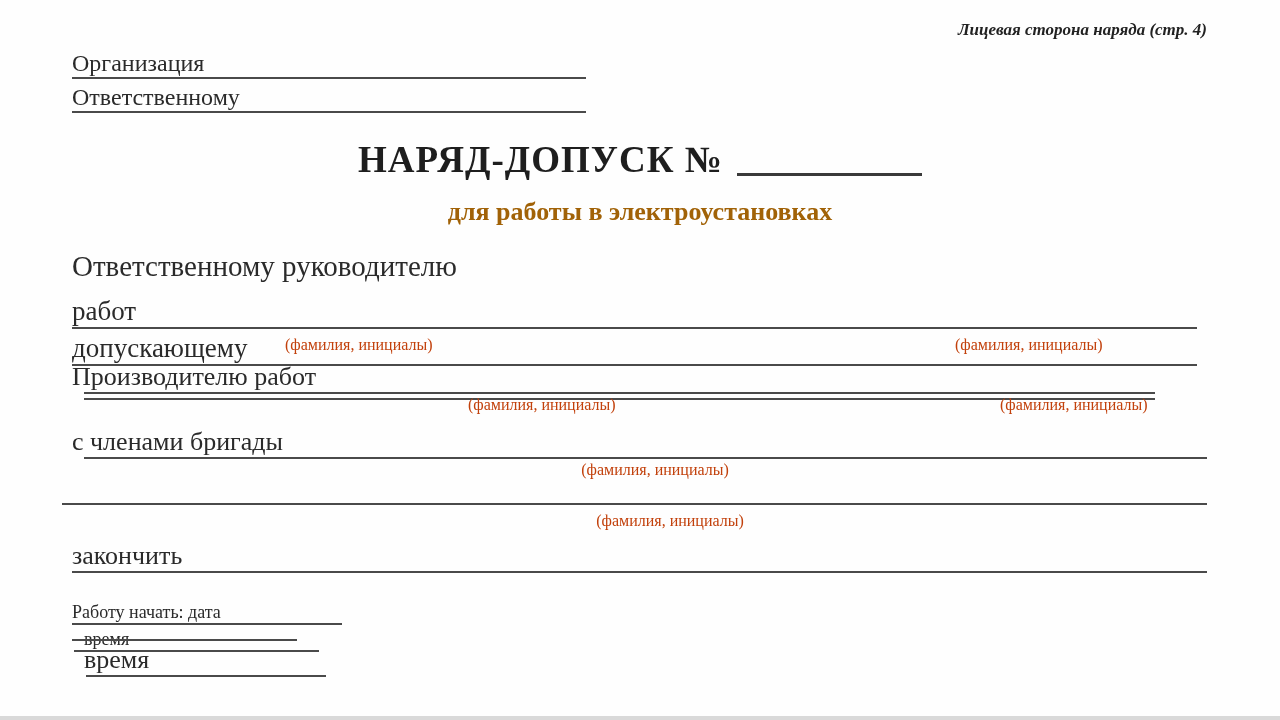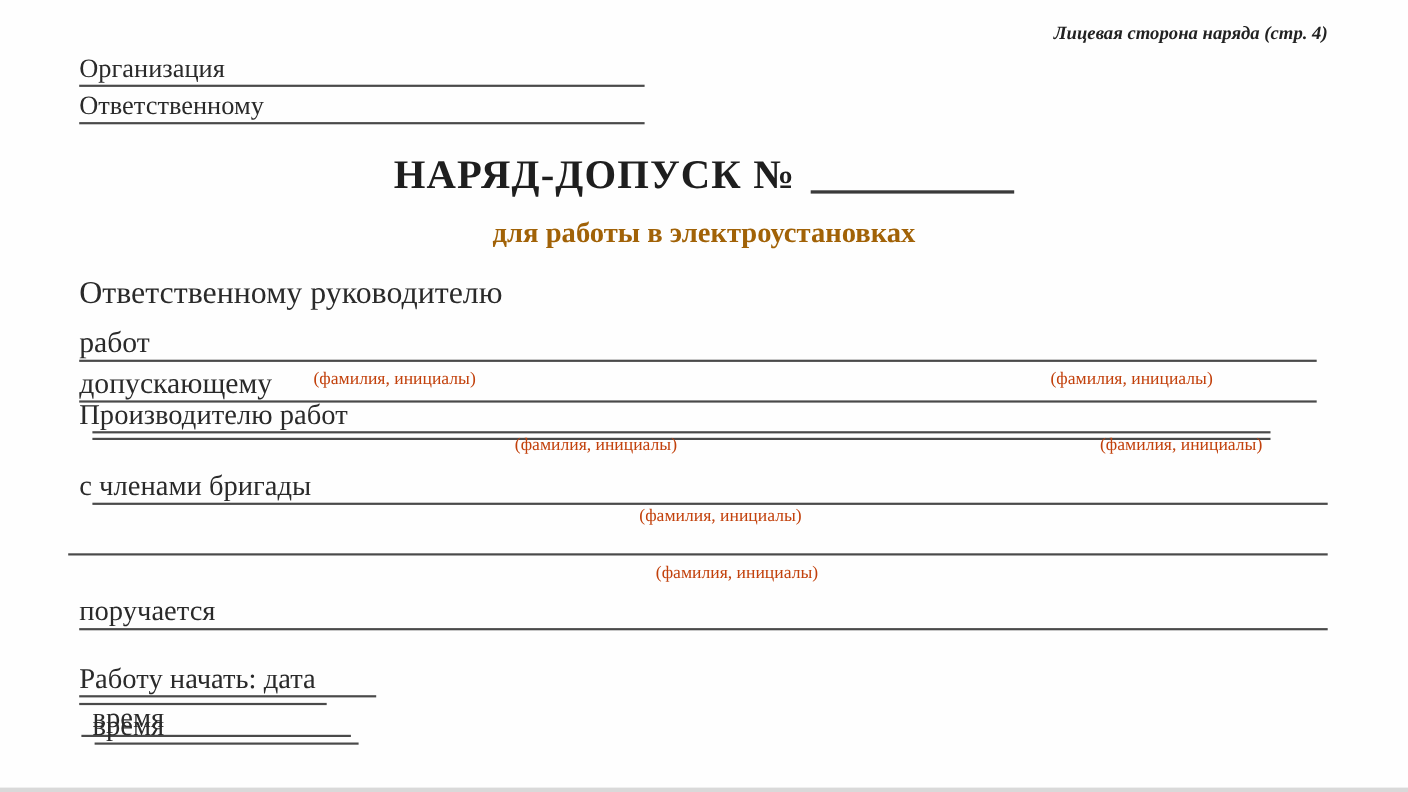--- a/index.html
+++ b/index.html
@@ -48,21 +48,21 @@
     left: 0; right: 0; top: 197px;
     text-align: center;
     font-size: 26px; font-weight: bold; color: #a16207;
   }
   .line-resp  { left: 72px; top: 250px; font-size: 29px; }
   .line-works { left: 72px; right: 83px; top: 296px; font-size: 27px; }
   .line-prod  { left: 72px; right: 125px; top: 362px; font-size: 26px; }
   .line-team  { left: 72px; right: 73px; top: 427px; font-size: 26px; }
   .line-extra { left: 62px; right: 73px; top: 503px; border-bottom: 2px solid #4a4a4a; height: 0; }
   .line-assign{ left: 72px; right: 73px; top: 541px; font-size: 26px; }
-  .line-start { left: 72px; top: 602px; font-size: 26px; }
+  .line-start { left: 72px; top: 602px; font-size: 18px; }
   .line-finish{ left: 72px; top: 639px; font-size: 26px; }
   .hint-c { left: 0; right: 0; text-align: center; }
   .ml-sm { margin-left: 12px; }
   .scan-edge {
     left: 0; right: 0; bottom: 0; height: 4px;
     background: #d9d9d9;
   }
 </style>
 </head>
 <body>
@@ -110,21 +110,21 @@
   <div class="abs row line-team">
     <span>с членами бригады</span>
     <span class="blank grow ml-sm"></span>
   </div>
   <span class="hint hint-c" style="top:461px; padding-left:30px">(фамилия, инициалы)</span>
 
   <div class="abs line-extra"></div>
   <span class="hint hint-c" style="top:512px; padding-left:60px">(фамилия, инициалы)</span>
 
   <div class="abs row line-assign">
-    <span>поручается</span>
+    <span>закончить</span>
     <span class="blank grow"></span>
   </div>
 
   <div class="abs row line-start">
     <span>Работу начать: дата</span>
     <span class="blank" style="width:270px"></span>
     <span class="ml-sm">время</span>
     <span class="blank" style="width:245px; margin-left:2px"></span>
   </div>
 

